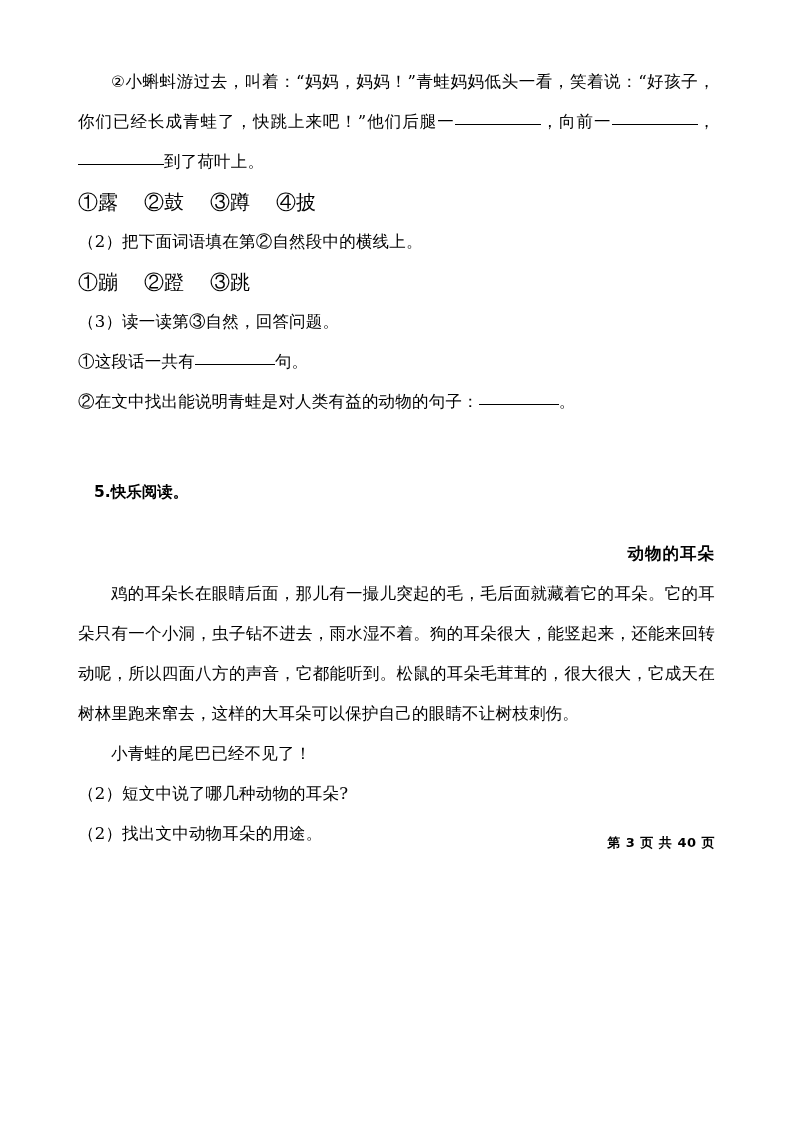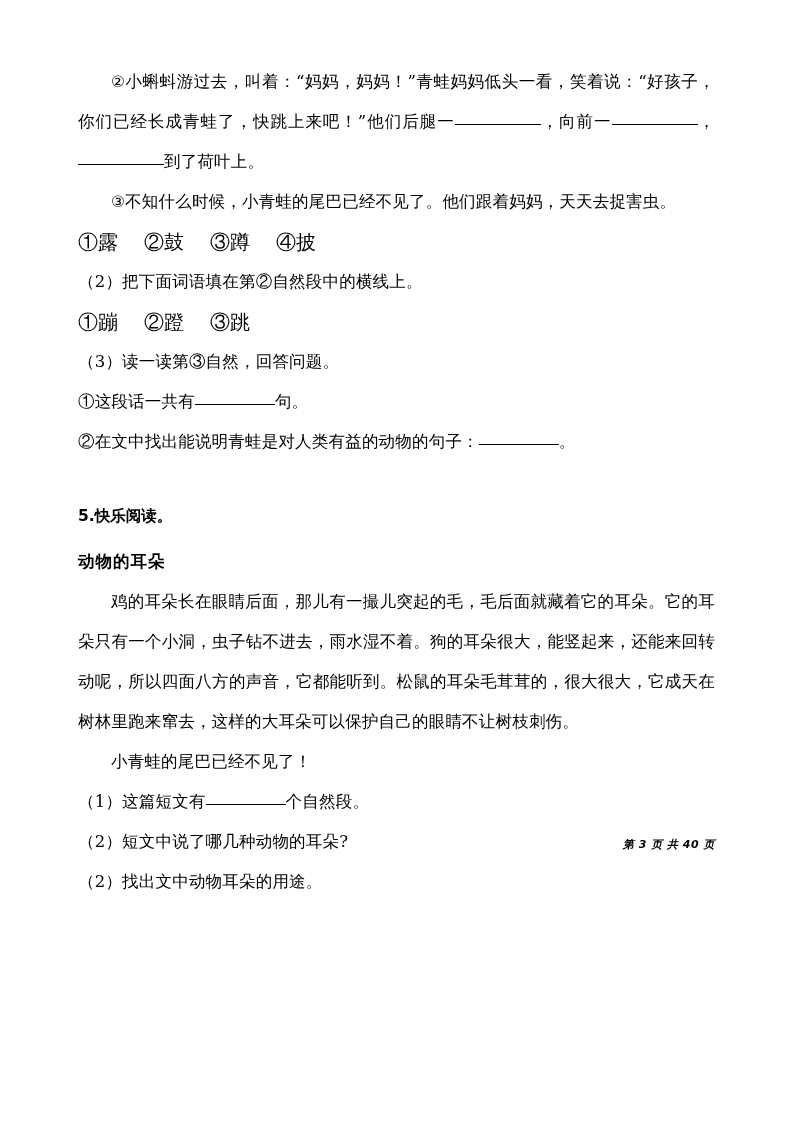--- a/index.html
+++ b/index.html
@@ -49,53 +49,51 @@
     font-size: 20px;
     line-height: 40px;
     margin: 0;
   }
   .opt-row .sp1 { display: inline-block; width: 26px; }
   .section-head {
     font-size: 15.5px;
     font-weight: bold;
     font-family: "DejaVu Sans", "Liberation Sans", sans-serif;
     line-height: 40px;
-    margin: 0;
+    margin: 16px;
     padding-top: 34px;
   }
   .article-title {
     font-size: 16.5px;
     font-weight: bold;
-    text-align: left;
+    text-align: right;
     line-height: 40px;
     margin: 0;
     padding-top: 6px;
     letter-spacing: 1px;
   }
   .footer {
     position: absolute;
     right: 78px;
     bottom: 24px;
-    font-size: 11px;
+    font-size: 13px;
     font-family: "DejaVu Sans", "Liberation Sans", sans-serif;
     font-weight: bold;
     letter-spacing: 0.5px;
-    font-style: italic;
   }
   .footer span { display: inline-block; }
   .q-line { padding-left: 0; }
 </style>
 </head>
 <body>
 
 <div class="page">
 
   <p class="para indent"><span class="circnum">②</span><span>小蝌蚪游过去，叫着：“妈妈，妈妈！”青蛙妈妈低头一看，笑着说：“好孩子，你们已经长成青蛙了，快跳上来吧！”他们后腿一</span><span class="blank b-long"></span><span>，向前一</span><span class="blank b-long"></span><span>，</span><span class="blank b-long"></span><span>到了荷叶上。</span></p>
 
-  <p class="para indent"><span class="circnum">③</span><span>不知什么时候，小青蛙的尾巴已经不见了。他们跟着妈妈，天天去捉害虫。</span></p>
 
 
   <p class="opt-row"><span>①露</span><span class="sp1"></span><span>②鼓</span><span class="sp1"></span><span>③蹲</span><span class="sp1"></span><span>④披</span></p>
 
   <p class="para q-line">（2）把下面词语填在第②自然段中的横线上。</p>
 
   <p class="opt-row"><span>①蹦</span><span class="sp1"></span><span>②蹬</span><span class="sp1"></span><span>③跳</span></p>
 
   <p class="para q-line">（3）读一读第③自然，回答问题。</p>
 
@@ -104,21 +102,20 @@
   <p class="para q-line"><span>②在文中找出能说明青蛙是对人类有益的动物的句子：</span><span class="blank b-mid"></span><span>。</span></p>
 
   <p class="section-head">5.快乐阅读。</p>
 
   <p class="article-title">动物的耳朵</p>
 
   <p class="para indent">鸡的耳朵长在眼睛后面，那儿有一撮儿突起的毛，毛后面就藏着它的耳朵。它的耳朵只有一个小洞，虫子钻不进去，雨水湿不着。狗的耳朵很大，能竖起来，还能来回转动呢，所以四面八方的声音，它都能听到。松鼠的耳朵毛茸茸的，很大很大，它成天在树林里跑来窜去，这样的大耳朵可以保护自己的眼睛不让树枝刺伤。</p>
 
   <p class="para indent">小青蛙的尾巴已经不见了！</p>
 
-  <p class="para q-line"><span>（1）这篇短文有</span><span class="blank b-mid"></span><span>个自然段。</span></p>
 
   <p class="para q-line">（2）短文中说了哪几种动物的耳朵?</p>
 
   <p class="para q-line">（2）找出文中动物耳朵的用途。</p>
 
   <div class="footer"><span>第</span>&nbsp;<span>3</span>&nbsp;<span>页 共</span>&nbsp;<span>40</span>&nbsp;<span>页</span></div>
 
 </div>
 
 </body></html>

